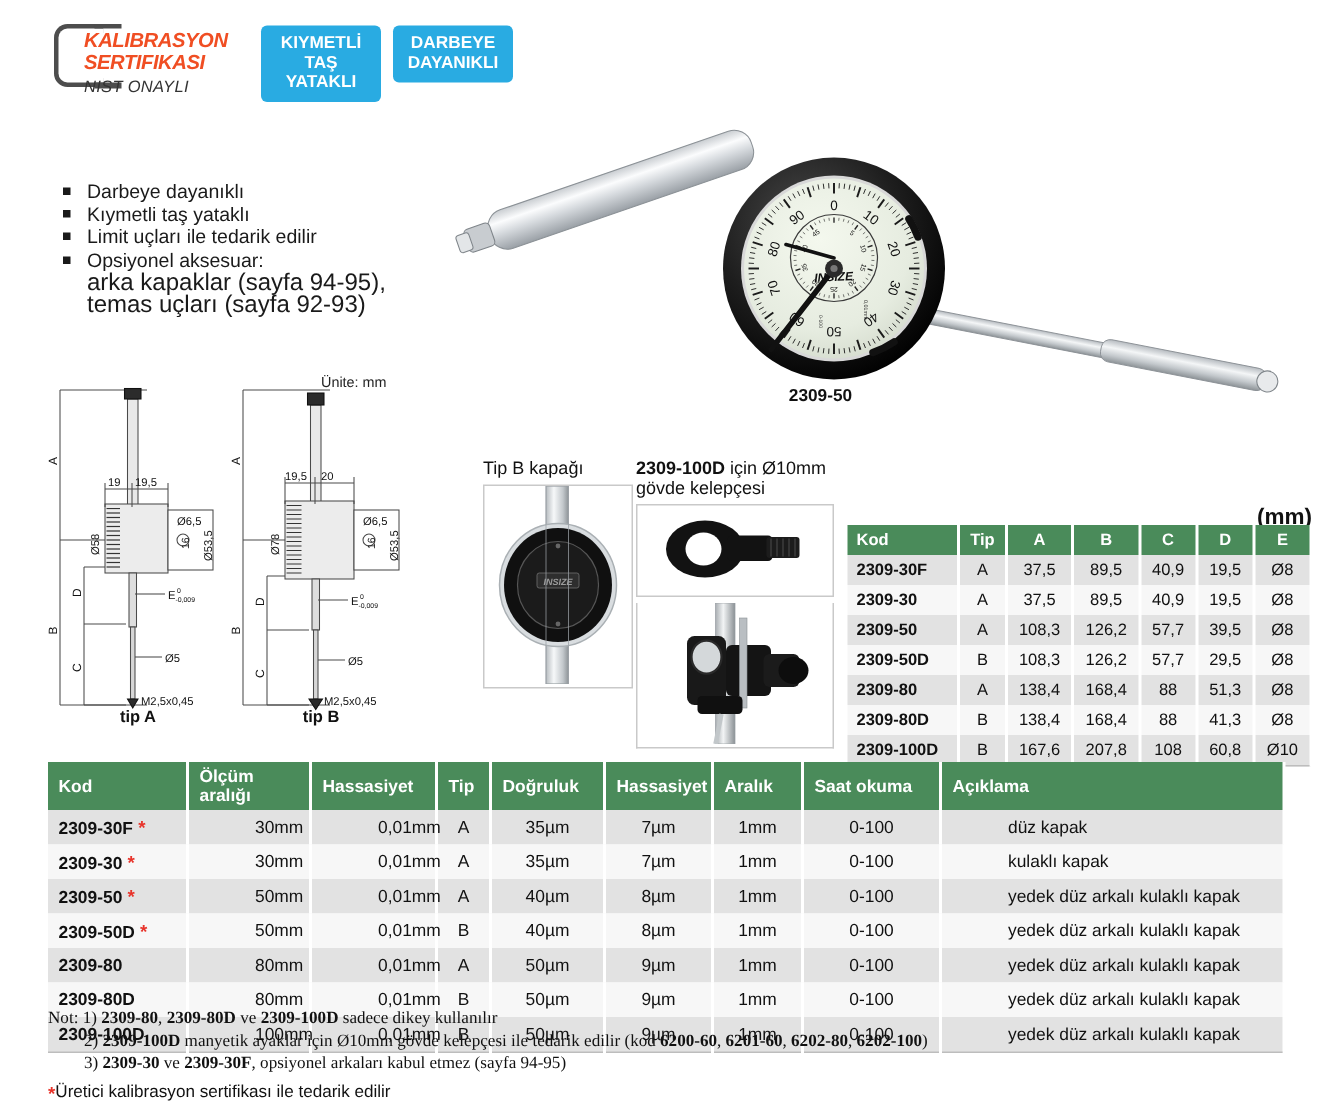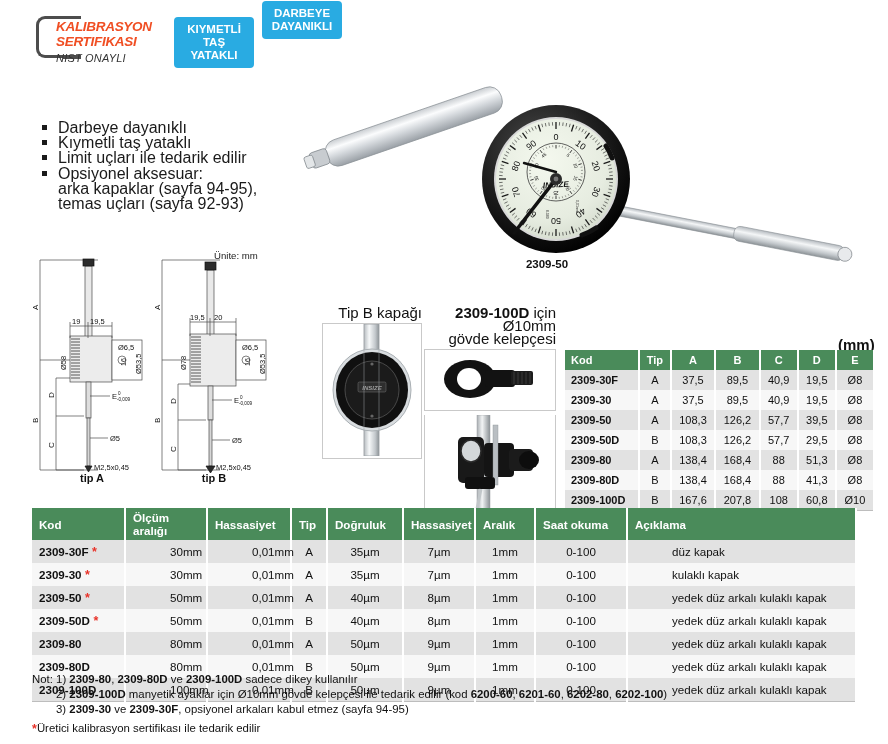--- a/index.html
+++ b/index.html
@@ -33,31 +33,31 @@
   .logo-l3{
     position:absolute;left:20px;top:38px;font-style:italic;font-size:11px;
     color:#333;white-space:nowrap;letter-spacing:0.2px;
   }
   .badge{
     position:absolute;background:#29abe2;color:#ffffff;border-radius:4px;
     font-weight:bold;font-size:11.5px;line-height:13px;text-align:center;
     padding:6px 9px;white-space:pre-line;
   }
   .badge-1{left:174px;top:17px;width:62px;}
-  .badge-2{left:262px;top:1px;width:62px;}
+  .badge-2{left:262px;top:17px;width:62px;}
   .page-title{
     position:absolute;left:430px;top:16px;width:450px;
     font-size:18.5px;font-weight:bold;color:#111;text-align:center;
     letter-spacing:-0.2px;white-space:nowrap;
   }
 
   
   .features{position:absolute;left:40px;top:120px;width:250px;}
   .feat-row{
-    position:relative;padding-left:18px;font-size:16px;line-height:15.2px;color:#1a1a1a;
+    position:relative;padding-left:18px;font-size:13px;line-height:15.2px;color:#1a1a1a;
   }
   .feat-row .sq{
     position:absolute;left:2px;top:5px;width:5px;height:5px;background:#1a1a1a;
   }
   .feat-sub{padding-left:18px;font-size:16px;line-height:15.2px;color:#1a1a1a;}
 
   
   .photo{position:absolute;left:300px;top:72px;width:560px;height:200px;}
   .caption-main{
     position:absolute;left:497px;top:258px;width:100px;text-align:center;
@@ -72,21 +72,21 @@
   .tiplbl{
     position:absolute;font-size:11px;font-weight:bold;color:#111;text-align:center;width:60px;
   }
   .tipA{left:62px;top:472px;}
   .tipB{left:184px;top:472px;}
 
   
   .acc-a{position:absolute;left:322px;top:306px;width:100px;}
   .acc-b{position:absolute;left:424px;top:306px;width:132px;}
   .acc-title{
-    font-size:15px;color:#111;text-align:right;line-height:13px;
+    font-size:12px;color:#111;text-align:left;line-height:13px;
   }
   .acc-title b{font-weight:bold;}
   .acc-frame{
     border:1px solid #c9c9c9;background:#fff;margin-top:4px;position:relative;overflow:hidden;
   }
   .frame-a{height:134px;}
   .frame-b1{height:60px;}
   .frame-b2{height:96px;border-top:none;}
 
   
@@ -123,21 +123,21 @@
     padding:3px 7px;border-right:2px solid #fff;color:#111;text-align:center;height:17px;
   }
   table.bigtab td.kod{text-align:left;font-weight:bold;white-space:nowrap;}
   table.bigtab td.lft{text-align:left;padding-left:44px;}
   table.bigtab tr.odd td{background:#e2e2e2;}
   table.bigtab tr.even td{background:#f7f7f7;}
   table.bigtab tr:last-child td{border-bottom:1px solid #bdbdbd;}
   .star{color:#e8332a;font-weight:bold;font-size:12.5px;}
 
   
-  .notes{position:absolute;left:32px;top:672px;width:820px;font-size:11.4px;color:#111;line-height:15px;}
+  .notes{position:absolute;left:32px;top:672px;width:820px;font-size:11.4px;color:#111;line-height:15px;font-family:Liberation Serif, serif;}
   .note-line{white-space:nowrap;}
   .note-ind{padding-left:24px;white-space:nowrap;}
   .note-star{position:absolute;left:32px;top:722px;font-size:11.4px;color:#111;white-space:nowrap;}
   .note-star .star{vertical-align:top;}
 </style>
 </head>
 <body>
 
 <div class="page">
 

